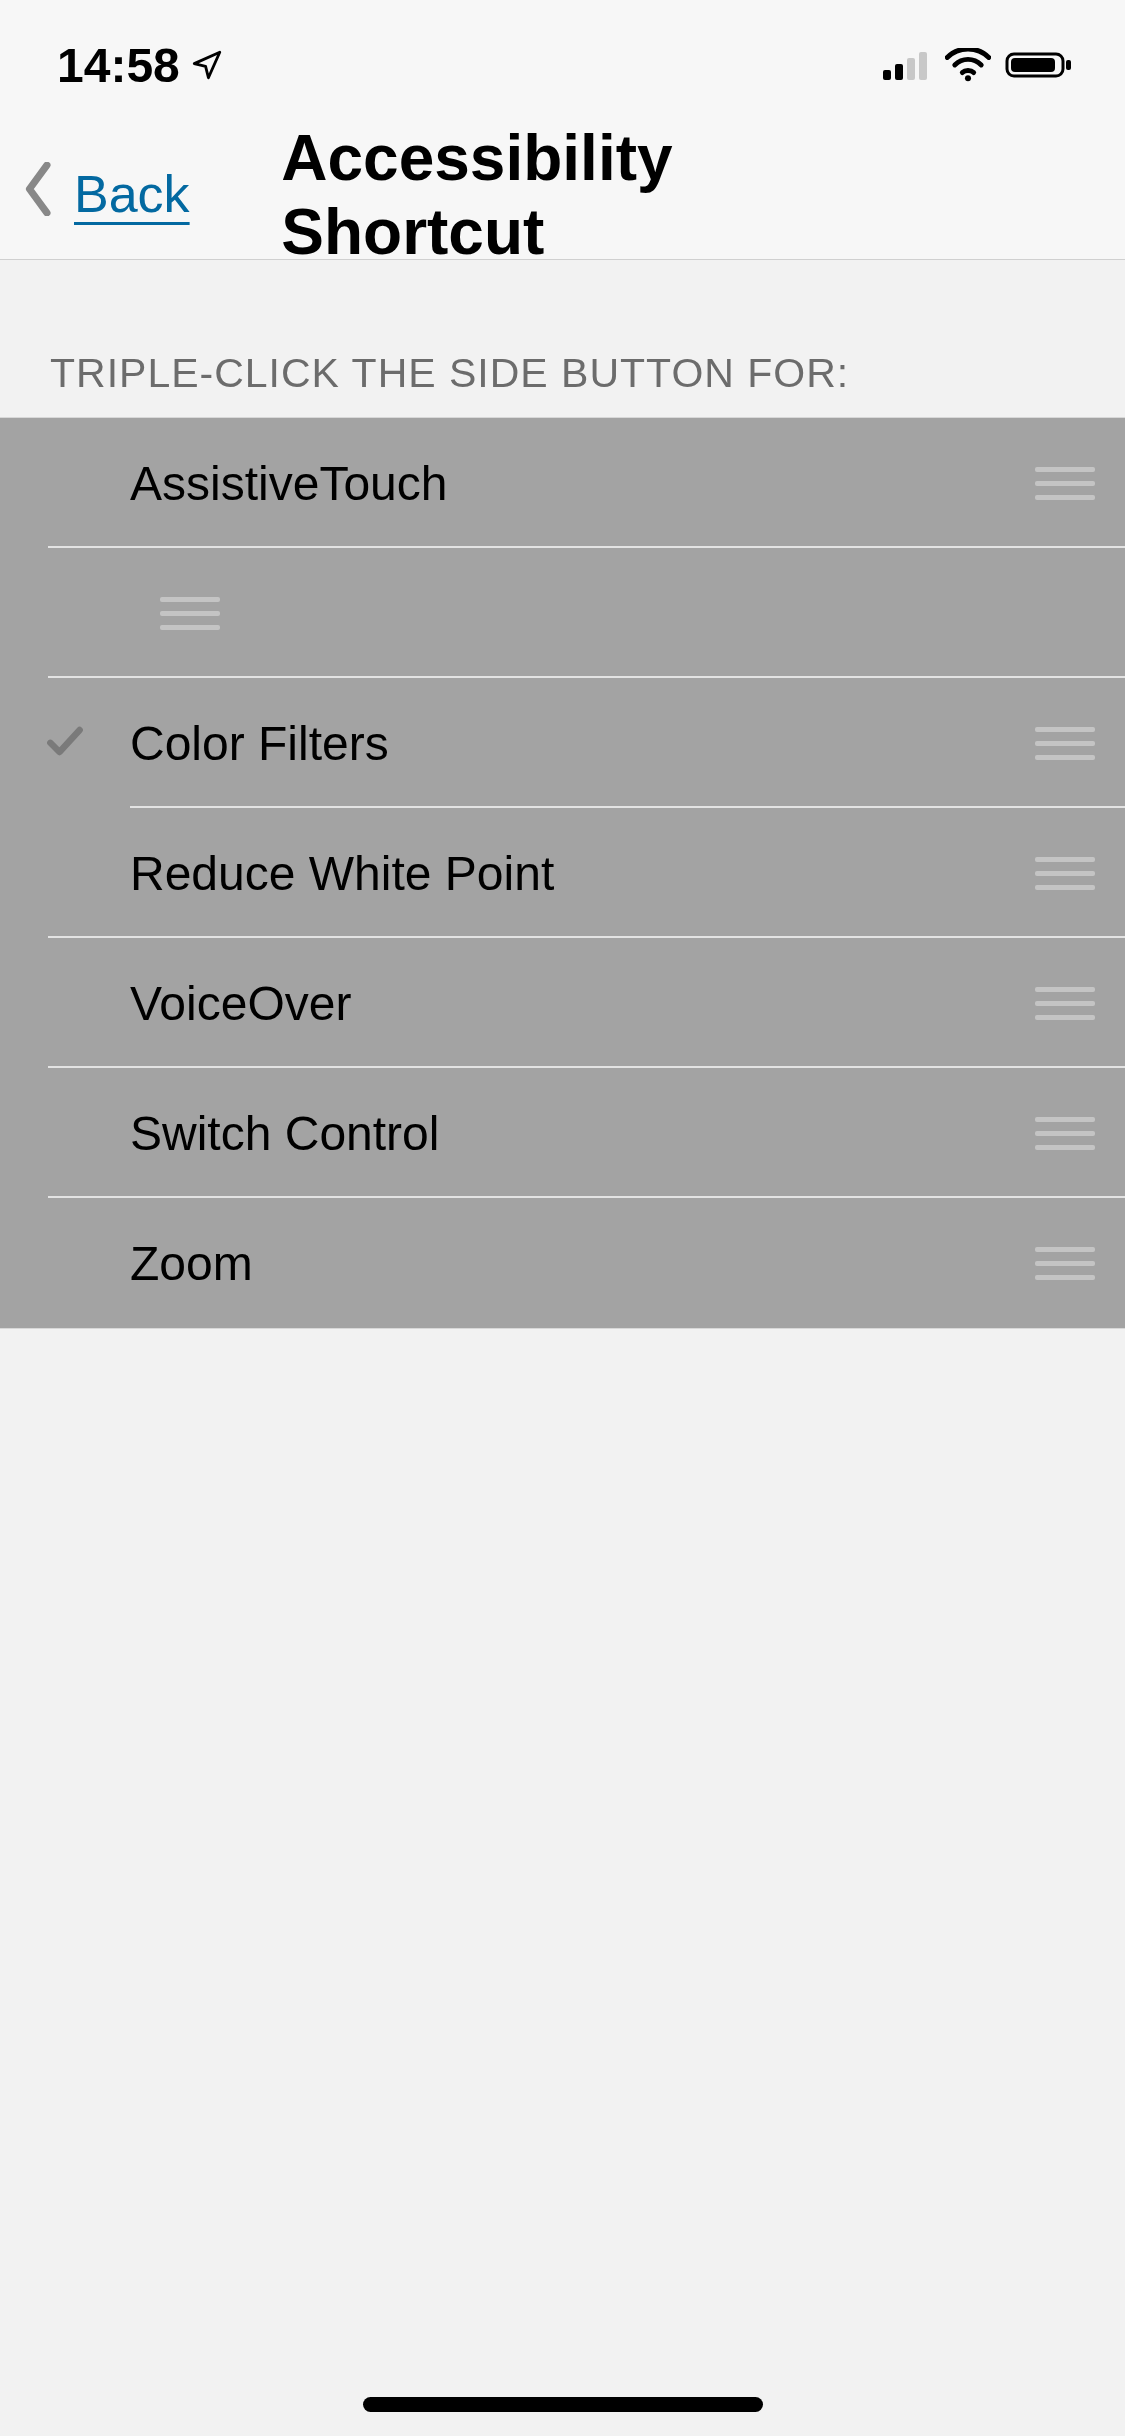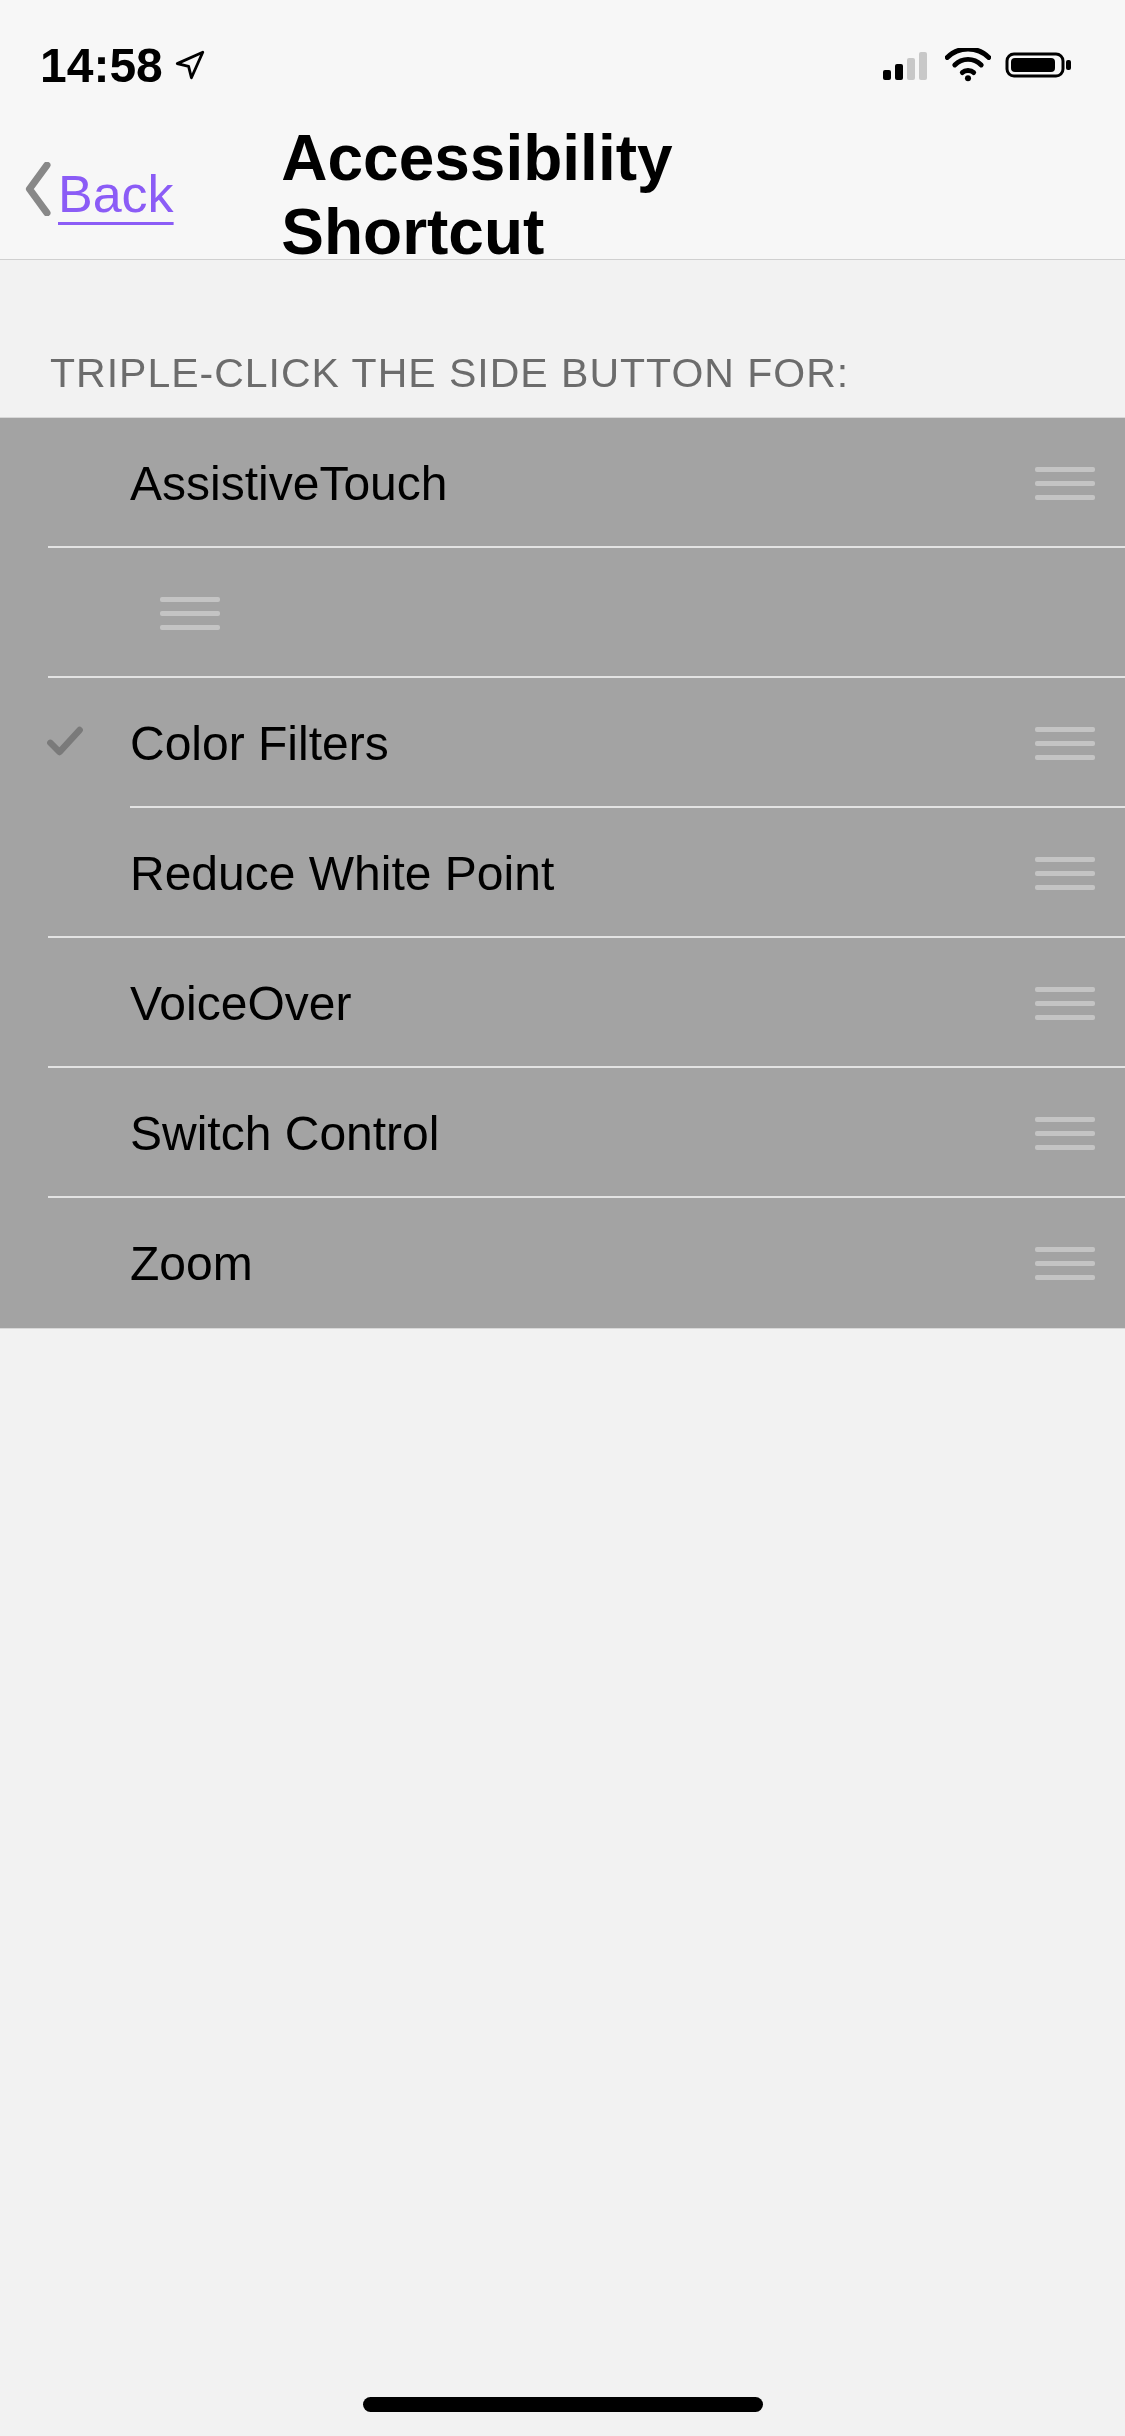--- a/index.html
+++ b/index.html
@@ -11,43 +11,43 @@
     color: #000;
     overflow: hidden;
   }
 
   
   .status-bar {
     height: 130px;
     display: flex;
     align-items: center;
     justify-content: space-between;
-    padding: 0 50px 0 40px;
+    padding: 0 50px 0 57px;
     font-size: 48px;
     font-weight: 600;
     background: #f7f7f7;
   }
   .status-left { display:flex; align-items:center; gap:10px; }
   .status-right { display:flex; align-items:center; gap:14px; }
 
   
   .nav-bar {
     height: 130px;
     background: #f7f7f7;
     border-bottom: 1px solid #d0d0d0;
     position: relative;
     display:flex;
     align-items:center;
   }
   .back-btn {
     display:flex;
     align-items:center;
-    gap: 0;
+    gap: 16px;
     padding-left: 20px;
-    color: #8b5cf6;
+    color: #0369a1;
     font-size: 52px;
   }
   .back-label {
     text-decoration: underline;
     text-underline-offset: 10px;
     text-decoration-thickness: 3px;
     padding-bottom: 2px;
   }
   .nav-title {
     position:absolute;

